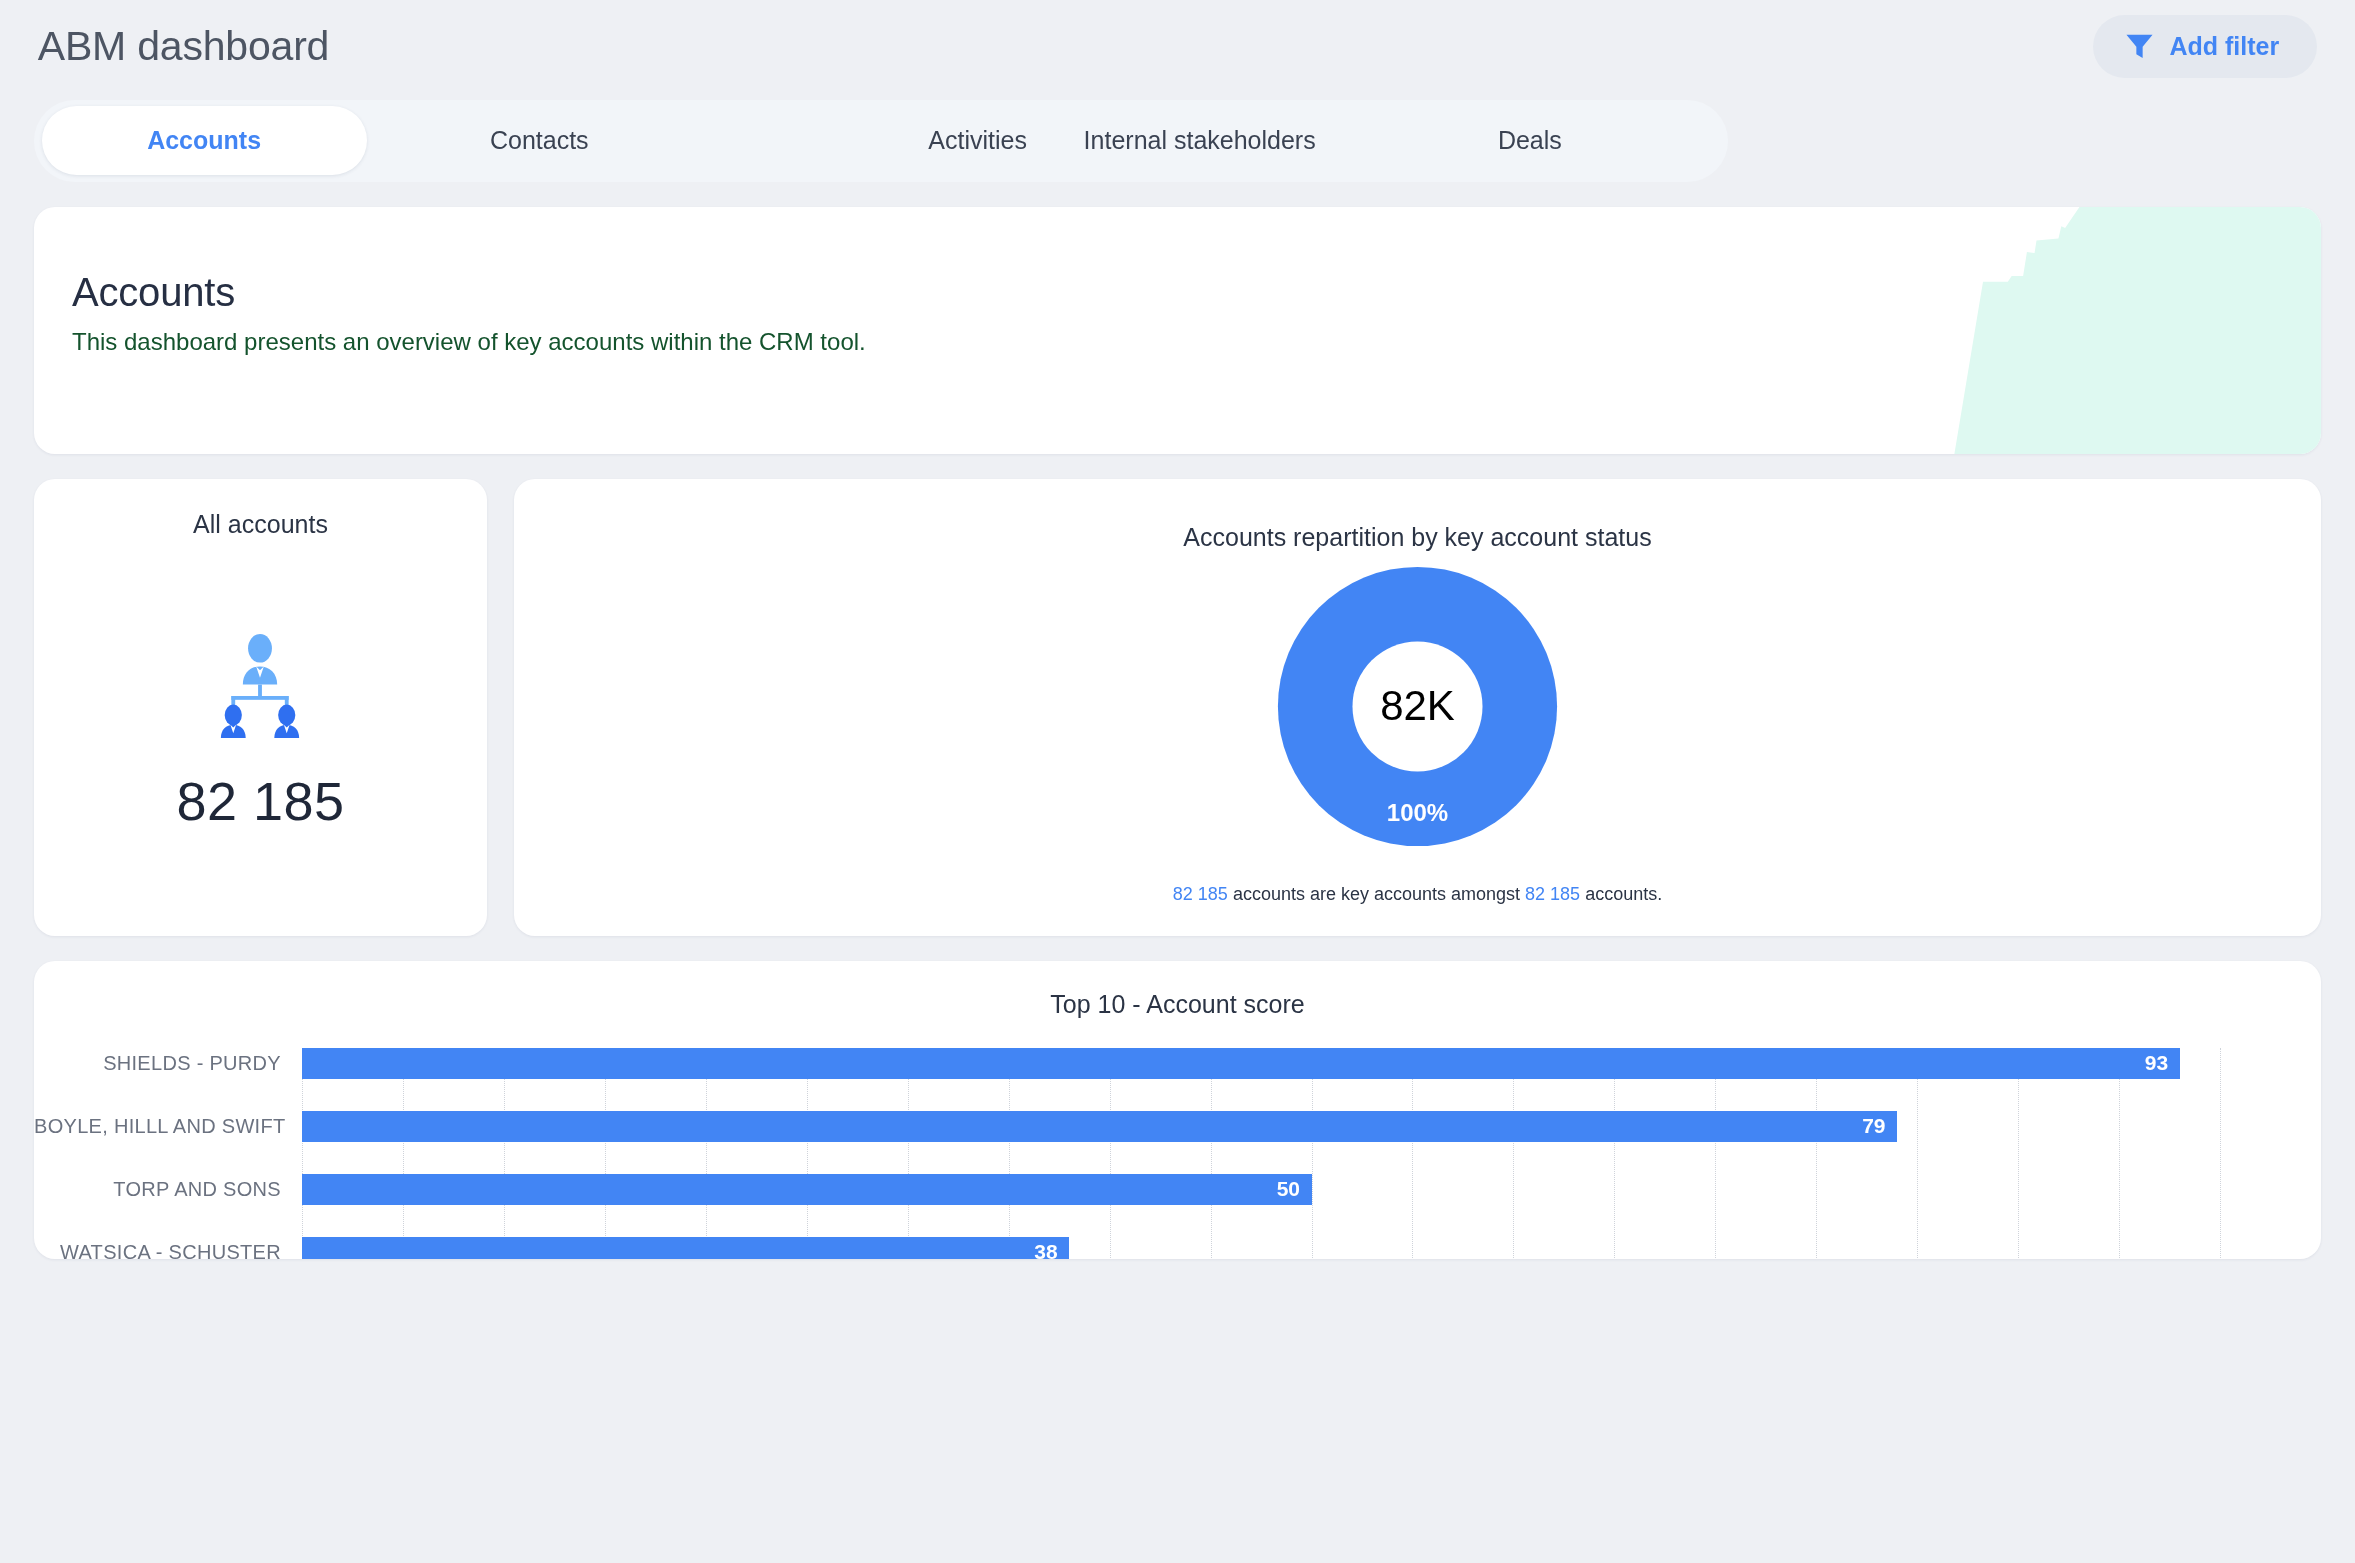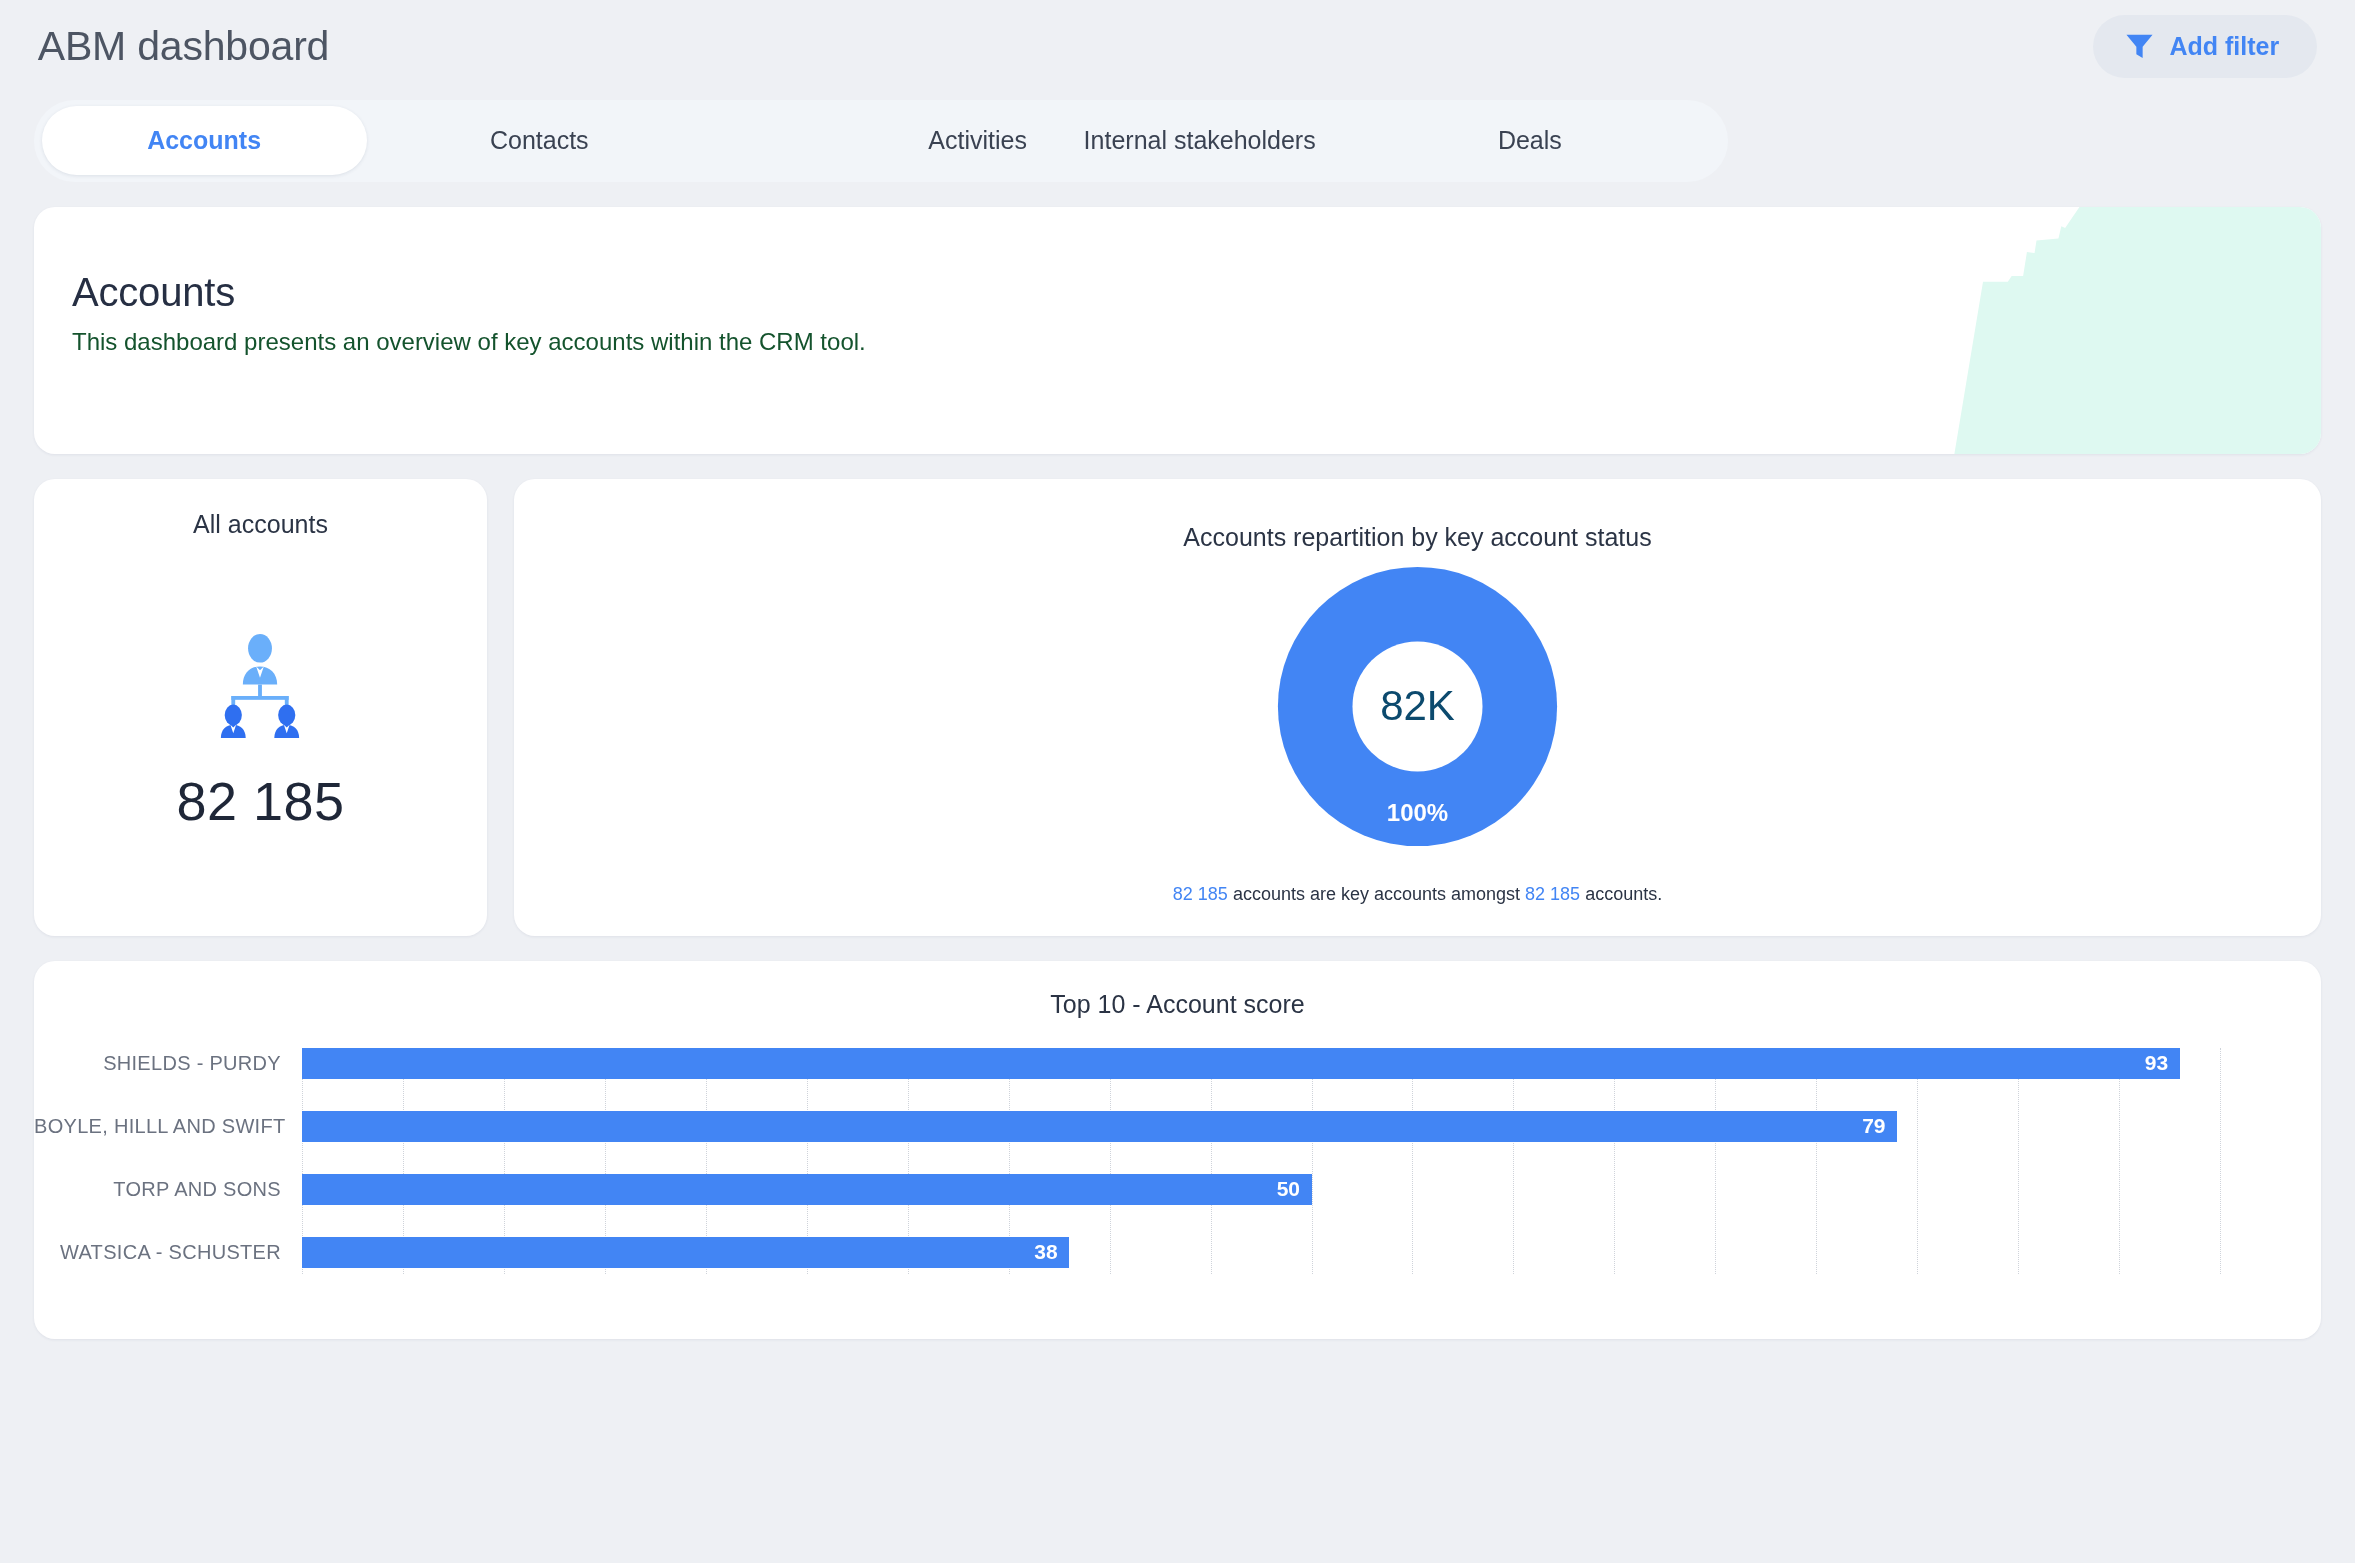--- a/index.html
+++ b/index.html
@@ -182,21 +182,21 @@
     width: 283px;
     height: 283px;
   }
   .donut-center {
     position: absolute;
     inset: 0;
     display: flex;
     align-items: center;
     justify-content: center;
     font-size: 42px;
-    color: #0c4a6e;
+    color: #000000;
   }
   .donut-pct {
     position: absolute;
     left: 0; right: 0;
     bottom: 21px;
     text-align: center;
     font-size: 24px;
     font-weight: 700;
     color: #ffffff;
   }
@@ -204,21 +204,21 @@
     margin-top: 36px;
     font-size: 18px;
     color: #2b3445;
     text-align: center;
   }
   .donut-caption .num { color: #4285f4; }
 
   
   .bars-card {
     margin-top: 25px;
-    height: 378px;
+    height: 298px;
     padding-top: 29px;
     overflow: hidden;
   }
   .bars-title {
     font-size: 25px;
     color: #2b3445;
     text-align: center;
   }
   .bars-plot {
     position: relative;

